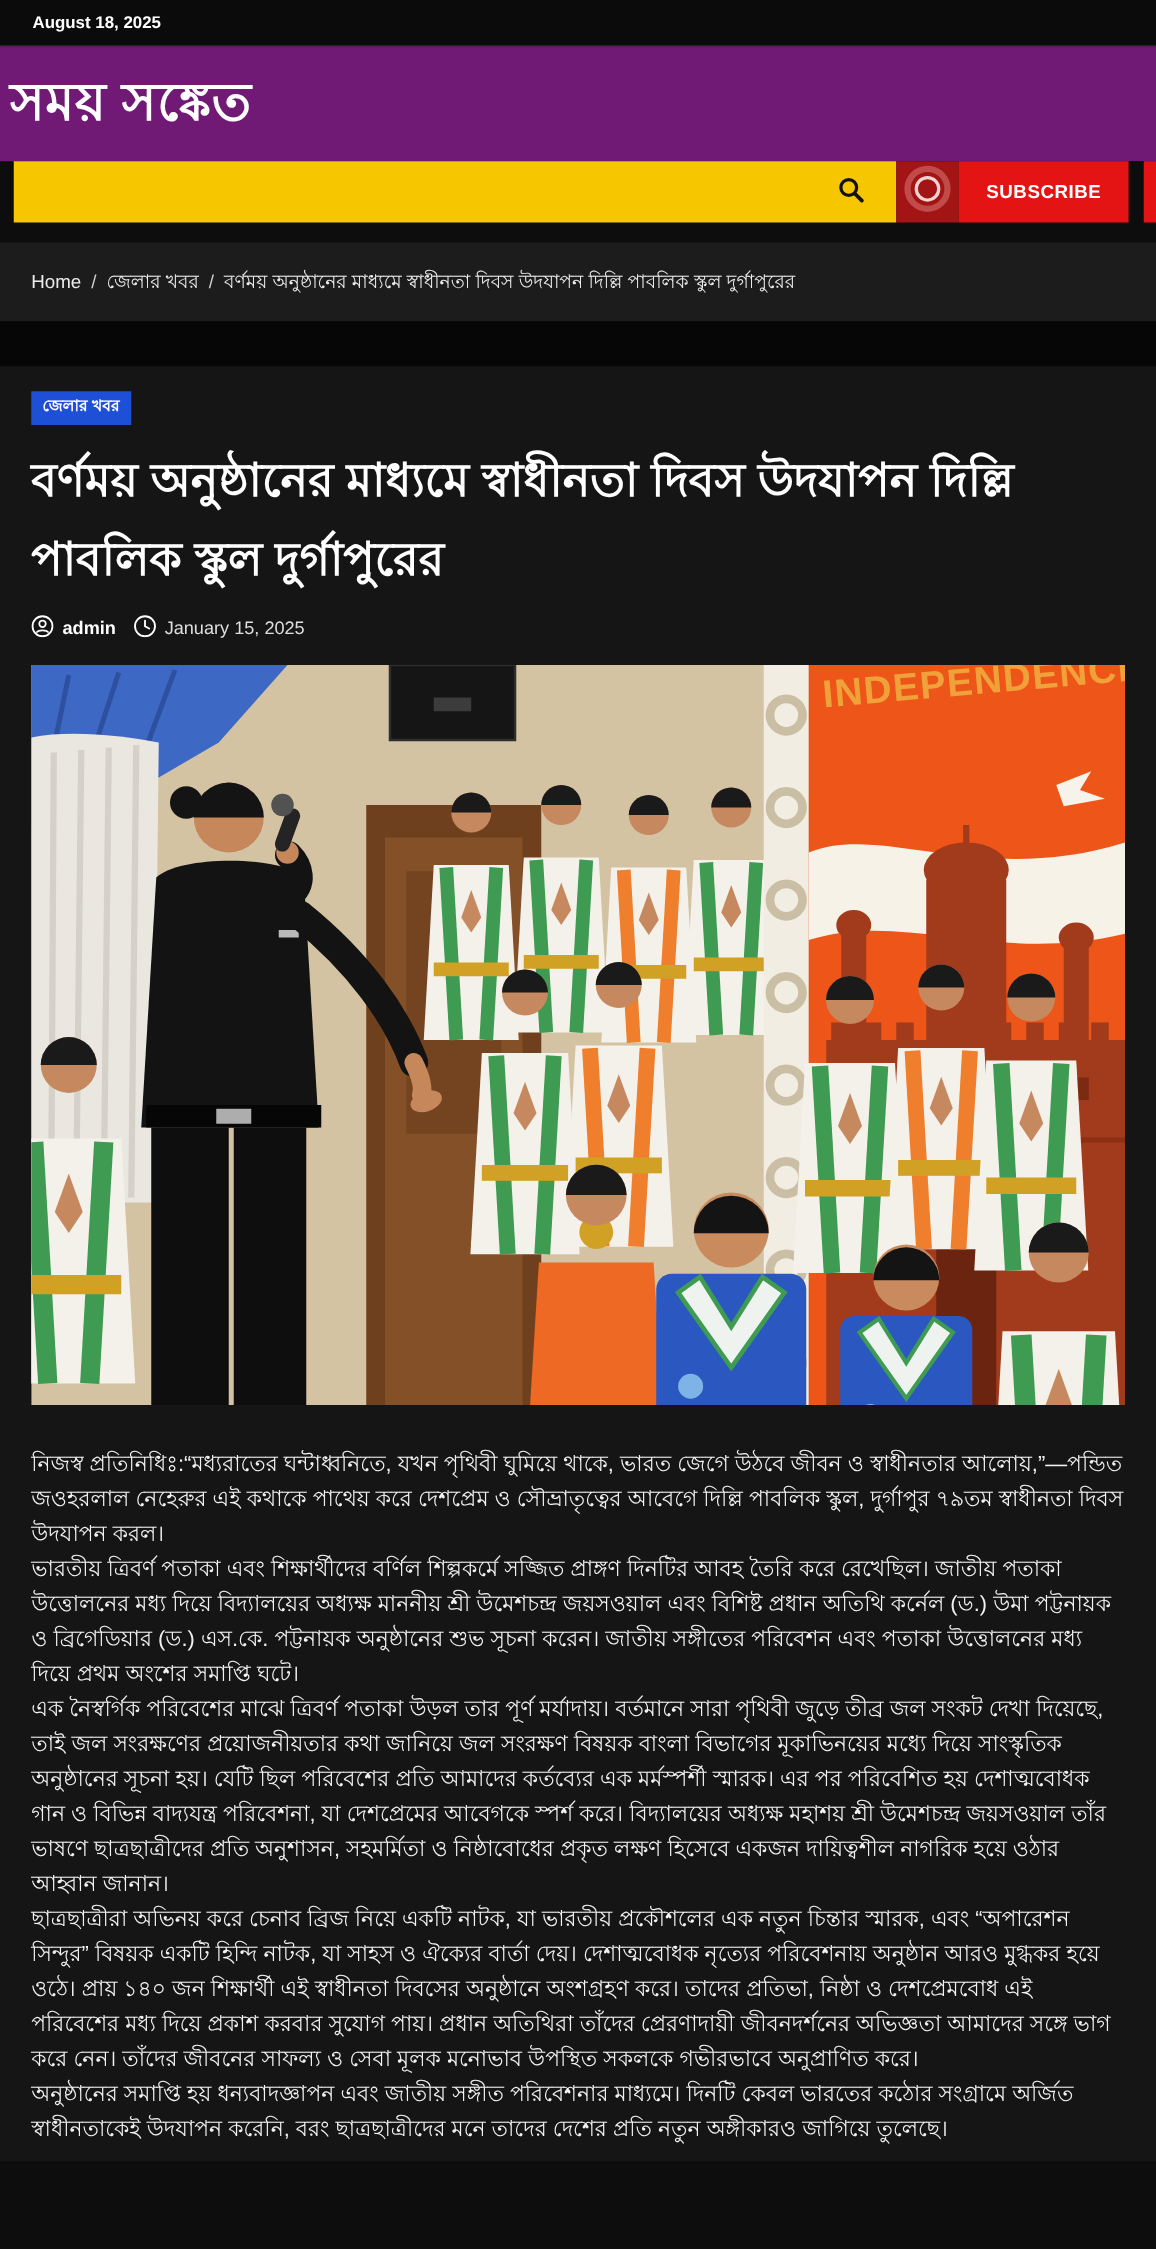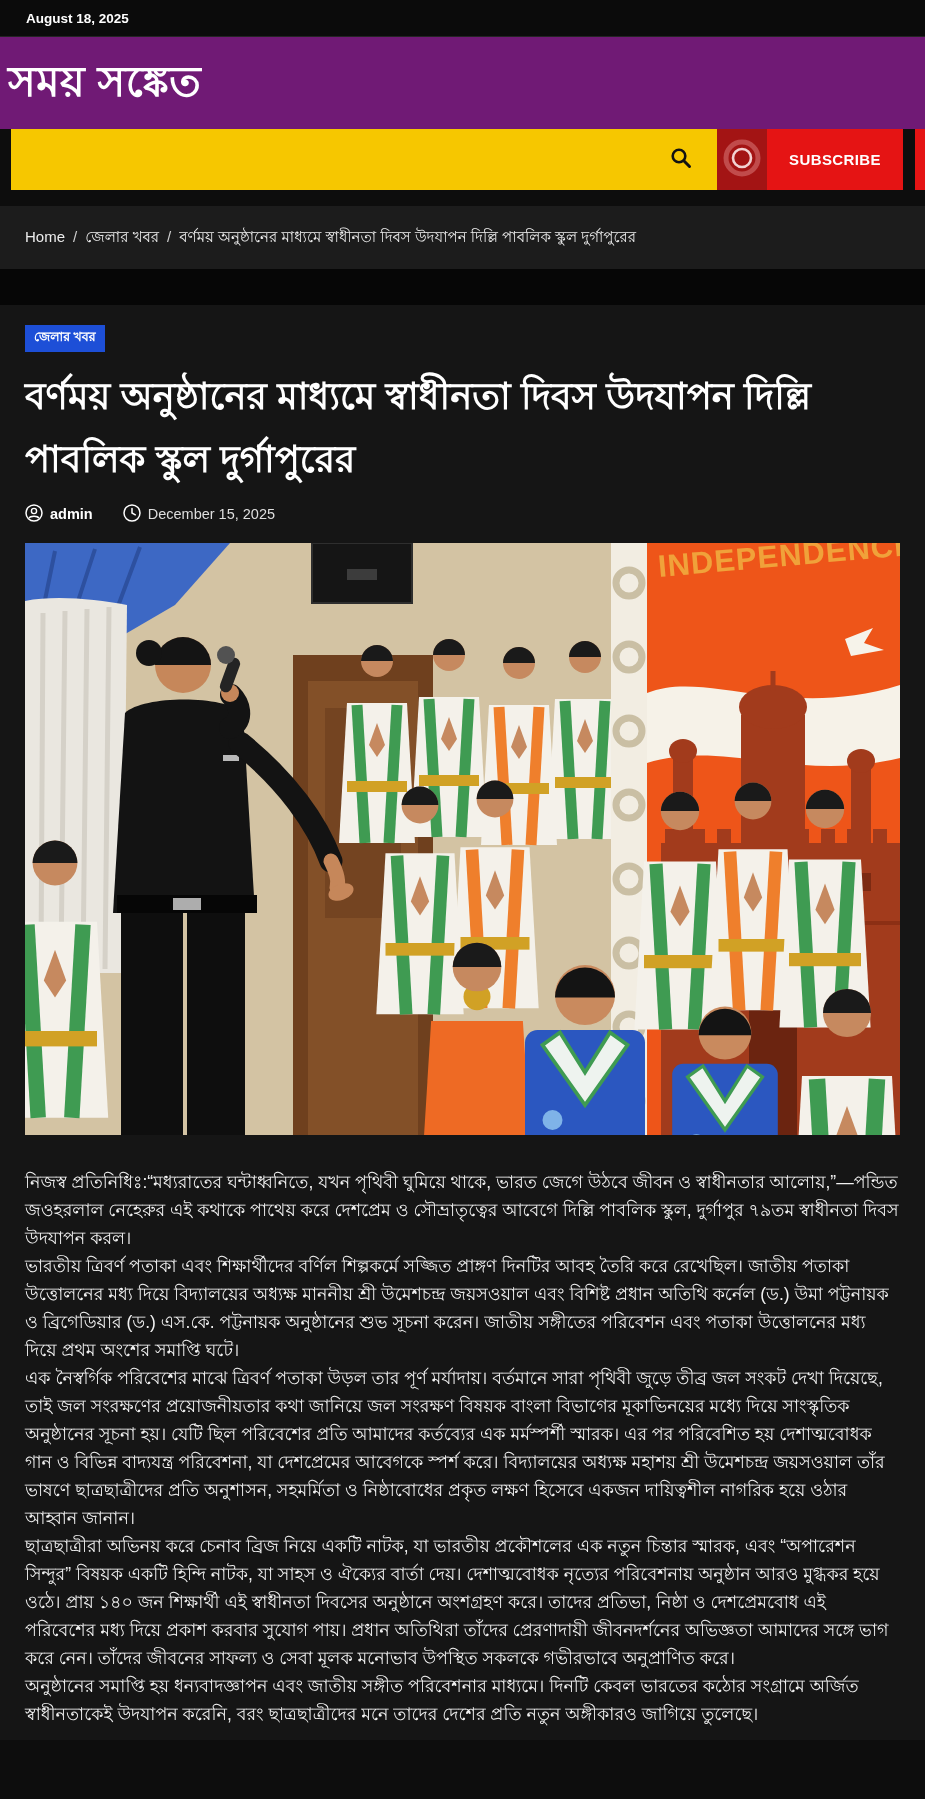--- a/index.html
+++ b/index.html
@@ -10,40 +10,40 @@
     font-family:"Liberation Sans","DejaVu Sans",sans-serif;
   }
   
   .topbar { background:#0b0b0b; padding:9px 26px 9px; border-bottom:1px solid #242424; }
   .topbar-date { color:#ffffff; font-size:13.5px; font-weight:bold; }
   
   .masthead { background:#701a75; padding:22px 10px 24px 8px; }
   .site-title { margin:0; color:#ffffff; font-size:42px; font-weight:800; letter-spacing:.5px; line-height:1.1; }
   .tagline { margin-top:7px; color:#e3e3e3; font-size:15px; }
   
-  .navbar { display:flex; height:61px;padding-left:11px; }
+  .navbar { display:flex; height:49px;padding-left:11px; }
   .nav-yellow { flex:1; background:#f6c700; display:flex; align-items:center; justify-content:flex-end; padding-right:20px; }
   .search-btn { background:transparent; border:none; cursor:pointer; padding:4px; display:flex; }
   .icon-box-red { width:50px; background:#a31414; display:flex; align-items:center; justify-content:center; }
   .subscribe-btn { background:#e51414; border:none; color:#fff; font-weight:800; font-size:15px;
                    letter-spacing:.4px; padding:0 22px; cursor:pointer; font-family:inherit; }
   .nav-black-gap { width:12px; background:#0d0d0d; }
   .nav-red-edge { width:10px; background:#e51414; }
   
   .crumbbar { background:#1c1c1c; margin-top:16px; padding:19px 25px; font-size:15px; color:#ececec;
               white-space:nowrap; overflow:hidden; }
   .crumbbar a { color:#ececec; text-decoration:none; }
   .crumb-sep { margin:0 8px; color:#cfcfcf; }
   .gap-band { height:36px; background:#060606; }
   
   .article { background:#151515; padding:20px 25px 12px; min-height:1200px; }
   .badge { display:inline-block; background:#1d4fd7; color:#fff; font-size:12.5px; font-weight:bold;
            padding:3px 9px 4px; }
   .headline { margin:14px 0 0; color:#ffffff; font-size:37px; font-weight:800; line-height:1.7; width:875px; }
-  .meta { display:flex; align-items:flex-start; gap:30px; margin-top:12px; font-size:14.5px; color:#e6e6e6; }
+  .meta { display:flex; align-items:flex-start; gap:14px; margin-top:12px; font-size:14.5px; color:#e6e6e6; }
   .meta-item { display:flex; align-items:center; gap:7px; }
   .meta-author { font-weight:bold; color:#ffffff; }
   .meta-date { color:#dedede; }
   figure.photo { margin:18px 0 0; width:875px; height:592px; }
   figure.photo svg { display:block; }
   .article-body { margin-top:33px; width:875px; }
   .article-body p { margin:0; color:#f2f2f2; font-size:17.5px; line-height:1.6; }
 </style>
 </head>
 <body>
@@ -103,21 +103,21 @@
       </span>
       <span class="meta-author">admin</span>
     </span>
     <span class="meta-item">
       <span>
         <svg width="18" height="18" viewBox="0 0 18 18" fill="none">
           <circle cx="9" cy="9" r="8" stroke="#ffffff" stroke-width="1.5"></circle>
           <path d="M9 4.5 L9 9 L12.3 10.8" stroke="#ffffff" stroke-width="1.5" fill="none" stroke-linecap="round"></path>
         </svg>
       </span>
-      <span class="meta-date">December 15, 2025</span>
+      <span class="meta-date">January 15, 2025</span>
     </span>
   </div>
 
   
   <figure class="photo">
     <svg width="875" height="592" viewBox="0 0 875 592">
       <defs>
 
         <g id="dgreen">
           <path d="M-30,42 L30,42 L38,182 L-38,182 Z" fill="#f4f1ea"></path>

